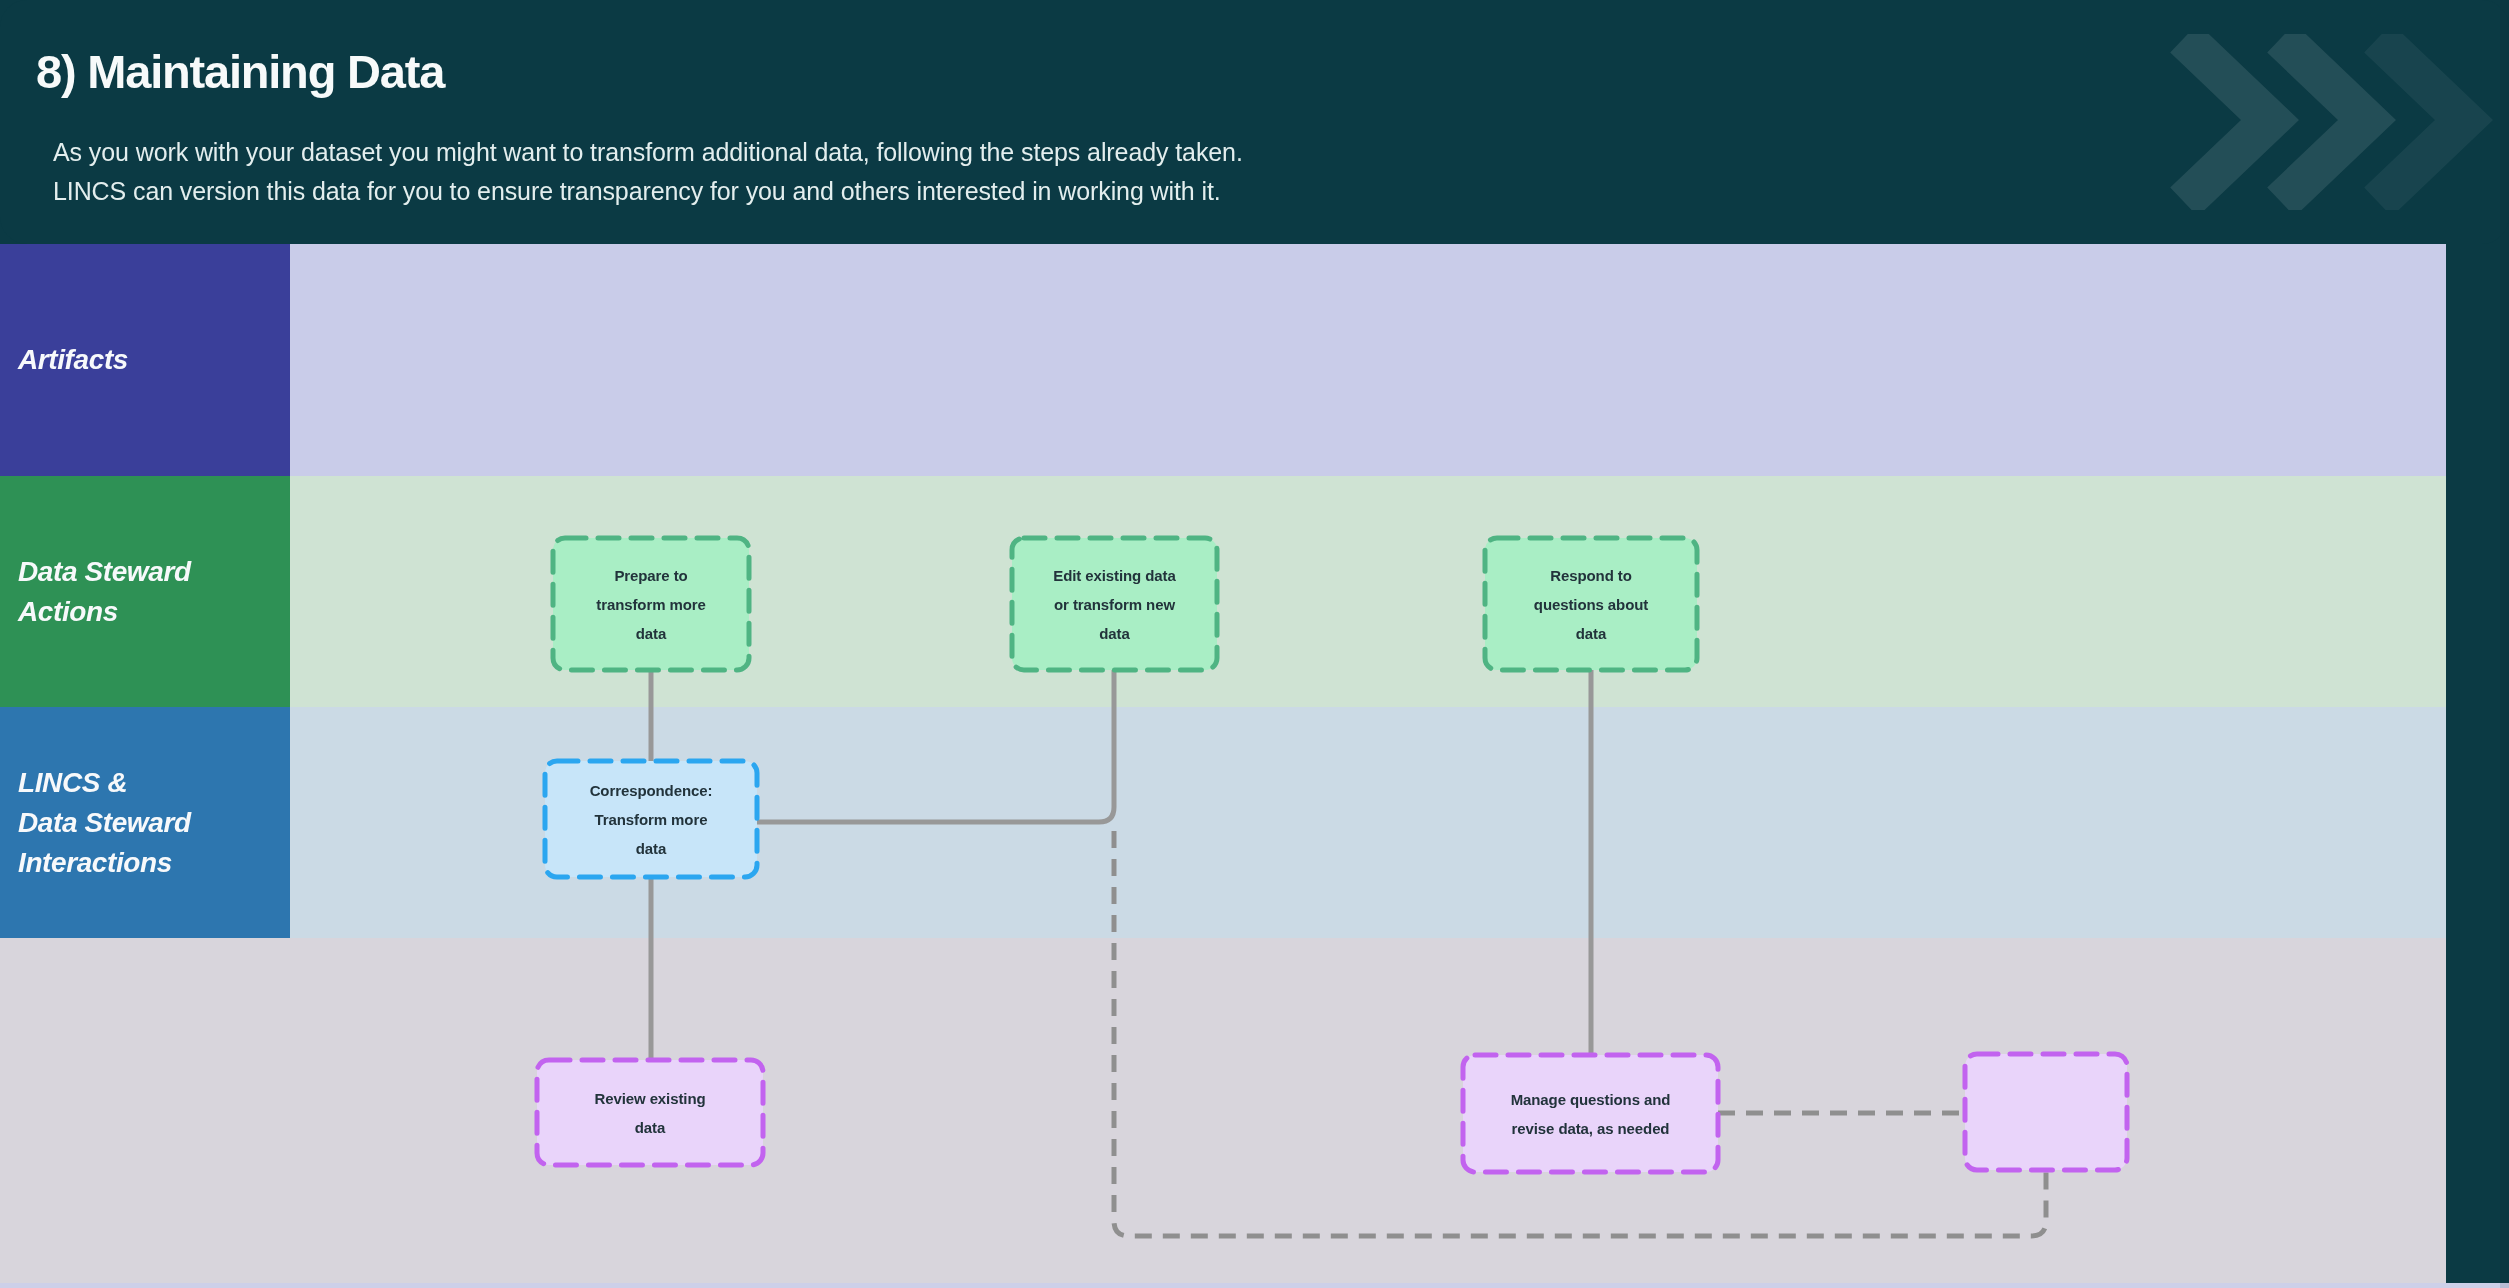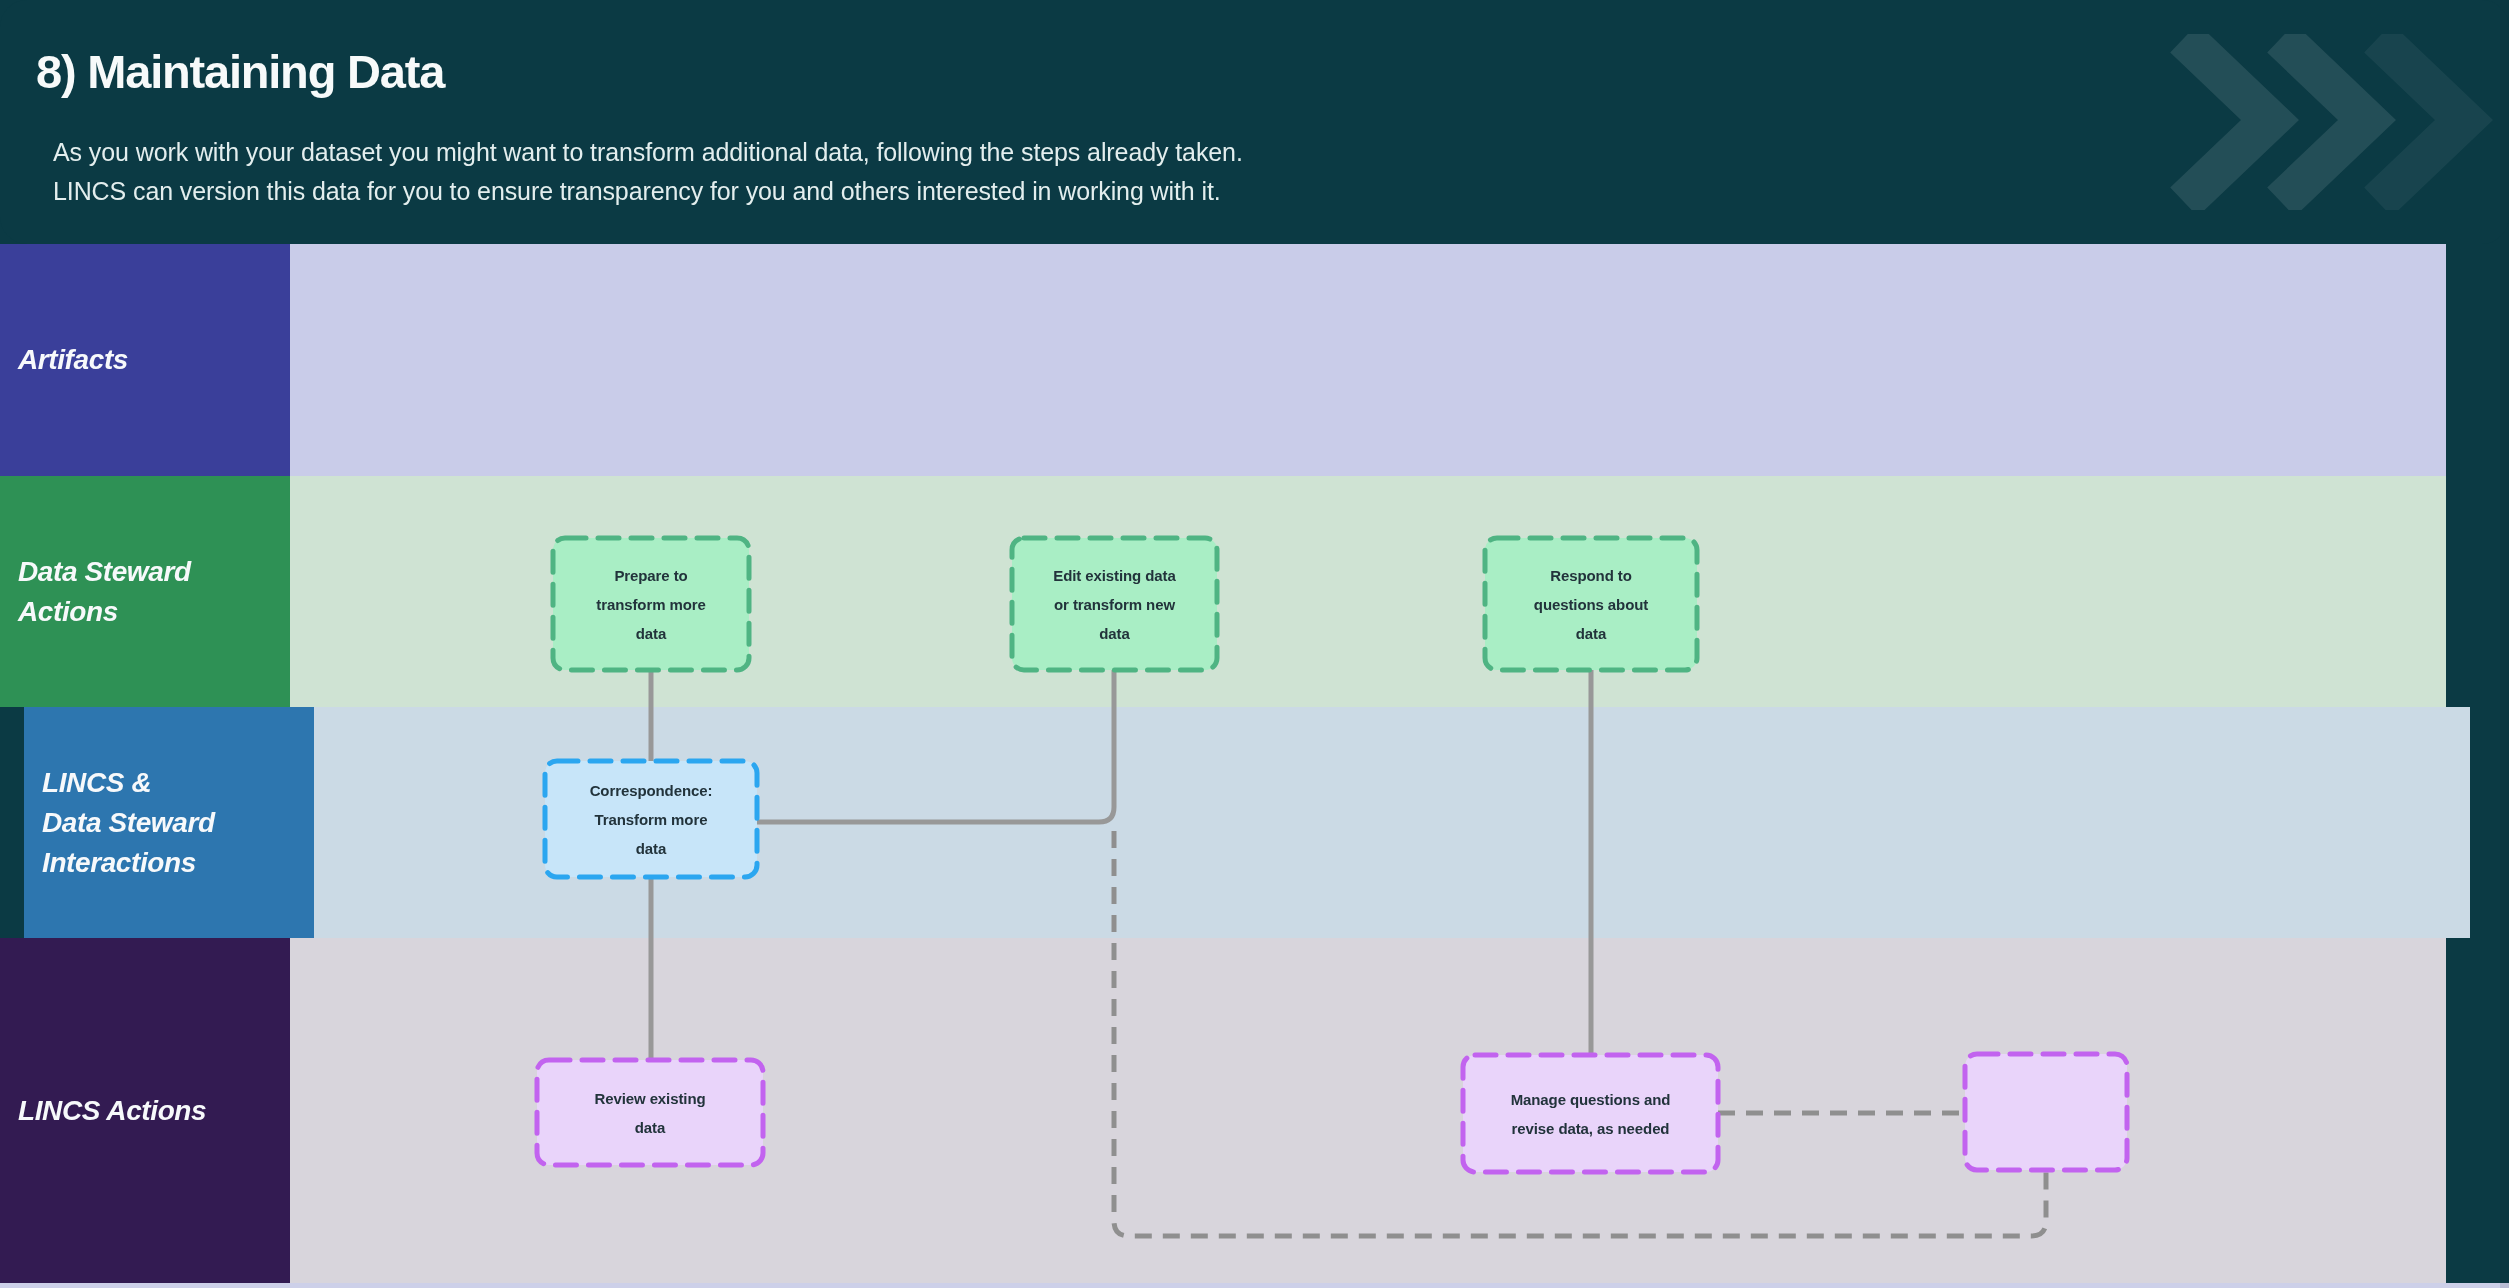--- a/index.html
+++ b/index.html
@@ -35,21 +35,21 @@
     font-size:28px;font-weight:700;line-height:40px;letter-spacing:-0.4px;
     color:#f7f9fb;white-space:pre-line;
   }
   .lane-body{flex:1;}
   .lane-artifacts{top:244px;height:232px;}
   .lane-artifacts .lane-label{background:var(--artifacts-label-bg,#3a3f9a);}
   .lane-artifacts .lane-body{background:var(--artifacts-body-bg,#c9cce9);}
   .lane-steward{top:476px;height:231px;}
   .lane-steward .lane-label{background:var(--steward-label-bg,#2e9155);}
   .lane-steward .lane-body{background:var(--steward-body-bg,#cfe3d3);}
-  .lane-interactions{top:707px;height:231px;margin-left:24px;}
+  .lane-interactions{top:707px;height:231px;}
   .lane-interactions .lane-label{background:var(--interactions-label-bg,#2d76af);}
   .lane-interactions .lane-body{background:var(--interactions-body-bg,#cbdae5);}
   .lane-lincs{top:938px;height:345px;}
   .lane-lincs .lane-label{background:var(--lincs-label-bg,#331b52);}
   .lane-lincs .lane-body{background:var(--lincs-body-bg,#d8d5dc);}
   .bottom-strip{
     position:absolute;left:0;top:1283px;width:2509px;height:5px;
     background:var(--bottom-strip,#cdd0e9);
   }
   
@@ -101,21 +101,20 @@
   </section>
 
   <section class="lane lane-interactions">
     <div class="lane-label">LINCS &amp;
 Data Steward
 Interactions</div>
     <div class="lane-body"></div>
   </section>
 
   <section class="lane lane-lincs">
-    <div class="lane-label">LINCS Actions</div>
     <div class="lane-body"></div>
   </section>
 
   <div class="bottom-strip"></div>
 
   <svg class="canvas" viewBox="0 0 2509 1288" aria-hidden="true">
 
     <path class="edge" d="M651,670 L651,761"></path>
     <path class="edge" d="M651,877 L651,1060"></path>
     <path class="edge" d="M1114,670 L1114,807 Q1114,822 1099,822 L757,822"></path>

